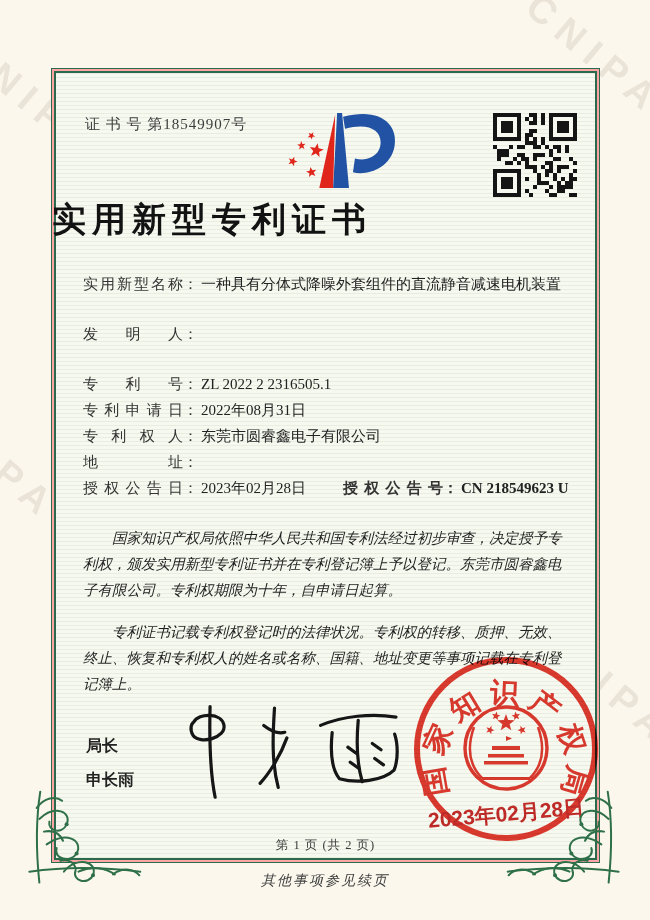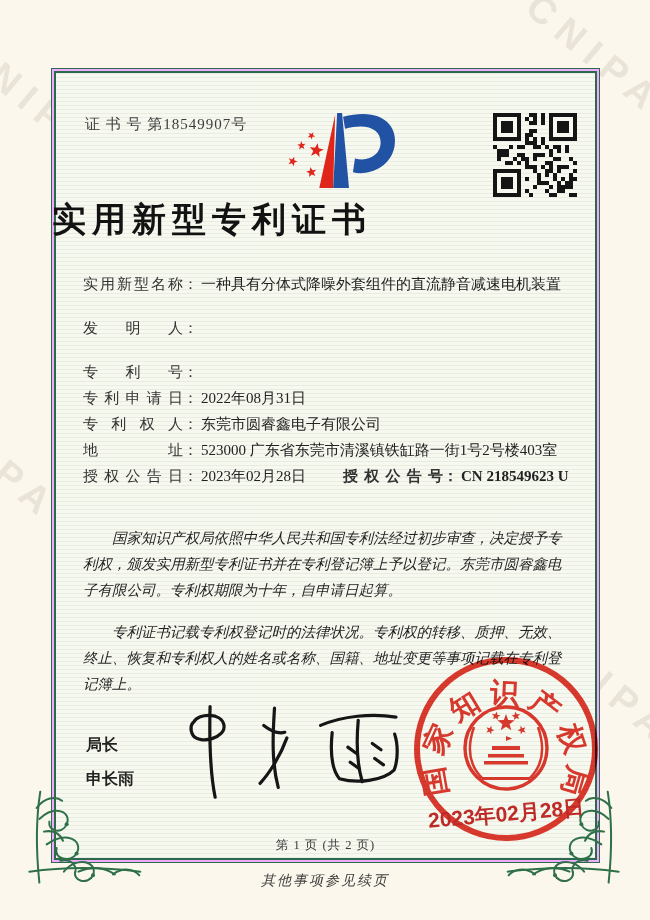--- a/index.html
+++ b/index.html
@@ -11,58 +11,58 @@
   
   .wm{
     position:absolute;font-family:"Liberation Sans","DejaVu Sans",sans-serif;
     font-weight:bold;font-size:38px;letter-spacing:10px;
     color:rgba(172,152,140,0.20);transform:rotate(40deg);transform-origin:left top;
     white-space:nowrap;pointer-events:none;user-select:none;
   }
   
   .panel{
     position:absolute;left:51px;top:68px;width:549px;height:795px;
-    border:1px solid #2c6a4e;background:#f0abfc;box-sizing:border-box;
+    border:1px solid #2c6a4e;background:#fca5a5;box-sizing:border-box;
   }
   .panel-inner{
     position:absolute;inset:2px;border:2px solid #2c6a4e;
     background:
       repeating-linear-gradient(to bottom, rgba(190,208,180,0.28) 0 1px, rgba(0,0,0,0) 1px 4px),
       #f7f8f0;
   }
   .cert-no{
     position:absolute;left:33px;top:46px;font-size:15px;color:#3c3c3c;letter-spacing:1px;
   }
   .logo-wrap{position:absolute;left:214px;top:34px;width:166px;height:94px;}
   .qr-wrap{position:absolute;left:441px;top:44px;width:84px;height:84px;}
   .title{
     position:absolute;left:0;top:128px;width:100%;text-align:left;
     font-size:34px;font-weight:bold;color:#121212;letter-spacing:6px;
   }
   .fields{position:absolute;left:31px;top:188px;width:488px;}
   .frow{display:flex;align-items:flex-start;font-size:15px;color:#2e2e2e;margin-top:4px;line-height:22px;}
   .frow:first-child{margin-top:16px;}
-  .frow.gap-lg{margin-top:22px;}
+  .frow.gap-lg{margin-top:28px;}
   .flabel{
     display:inline-block;width:100px;text-align:justify;text-align-last:justify;
     color:#333;flex:0 0 100px;
   }
   .fcolon{flex:0 0 18px;color:#333;}
   .fval{flex:1;color:#222;}
   .pair2{display:flex;flex:0 0 228px;font-weight:bold;}
   .pair1{display:flex;flex:0 0 260px;}
   .body-text{
     position:absolute;left:31px;top:456px;width:488px;
     font-size:14.5px;line-height:26px;color:#1f1f1f;font-style:italic;
   }
   .body-text p{margin:0;text-indent:2em;}
   .body-text p + p{margin-top:16px;}
   .officer{
     position:absolute;left:34px;top:660px;
-    font-family:Liberation Mono, monospace;
+    font-family:Liberation Serif, serif;
     font-weight:bold;font-size:16px;color:#232323;line-height:34px;
   }
   .sig-wrap{position:absolute;left:118px;top:622px;width:246px;height:118px;transform:rotate(-2deg);}
   .seal-wrap{position:absolute;left:356px;top:584px;width:196px;height:196px;mix-blend-mode:multiply;opacity:0.95;}
   .page-no{
     position:absolute;left:0;top:768px;width:100%;text-align:center;
     font-size:12.5px;color:#3a3a3a;letter-spacing:1px;
   }
   .continuation{
     position:absolute;left:0;top:872px;width:100%;text-align:center;
@@ -230,35 +230,35 @@
       <span class="fcolon">：</span>
       <span class="fval">一种具有分体式降噪外套组件的直流静音减速电机装置</span>
     </div>
     <div class="frow gap-lg">
       <span class="flabel">发明人</span>
       <span class="fcolon">：</span>
     </div>
     <div class="frow gap-lg">
       <span class="flabel">专利号</span>
       <span class="fcolon">：</span>
+      <span class="fval">ZL 2022 2 2316505.1</span>
     </div>
     <div class="frow">
       <span class="flabel">专利申请日</span>
       <span class="fcolon">：</span>
       <span class="fval">2022年08月31日</span>
     </div>
     <div class="frow">
       <span class="flabel">专利权人</span>
       <span class="fcolon">：</span>
       <span class="fval">东莞市圆睿鑫电子有限公司</span>
     </div>
     <div class="frow">
       <span class="flabel">地址</span>
       <span class="fcolon">：</span>
-      <span class="fval">523000 广东省东莞市清溪镇铁缸路一街1号2号楼403室</span>
     </div>
     <div class="frow">
       <span class="pair1">
         <span class="flabel">授权公告日</span>
         <span class="fcolon">：</span>
         <span class="fval">2023年02月28日</span>
       </span>
       <span class="pair2">
         <span class="flabel">授权公告号</span>
         <span class="fcolon">：</span>

